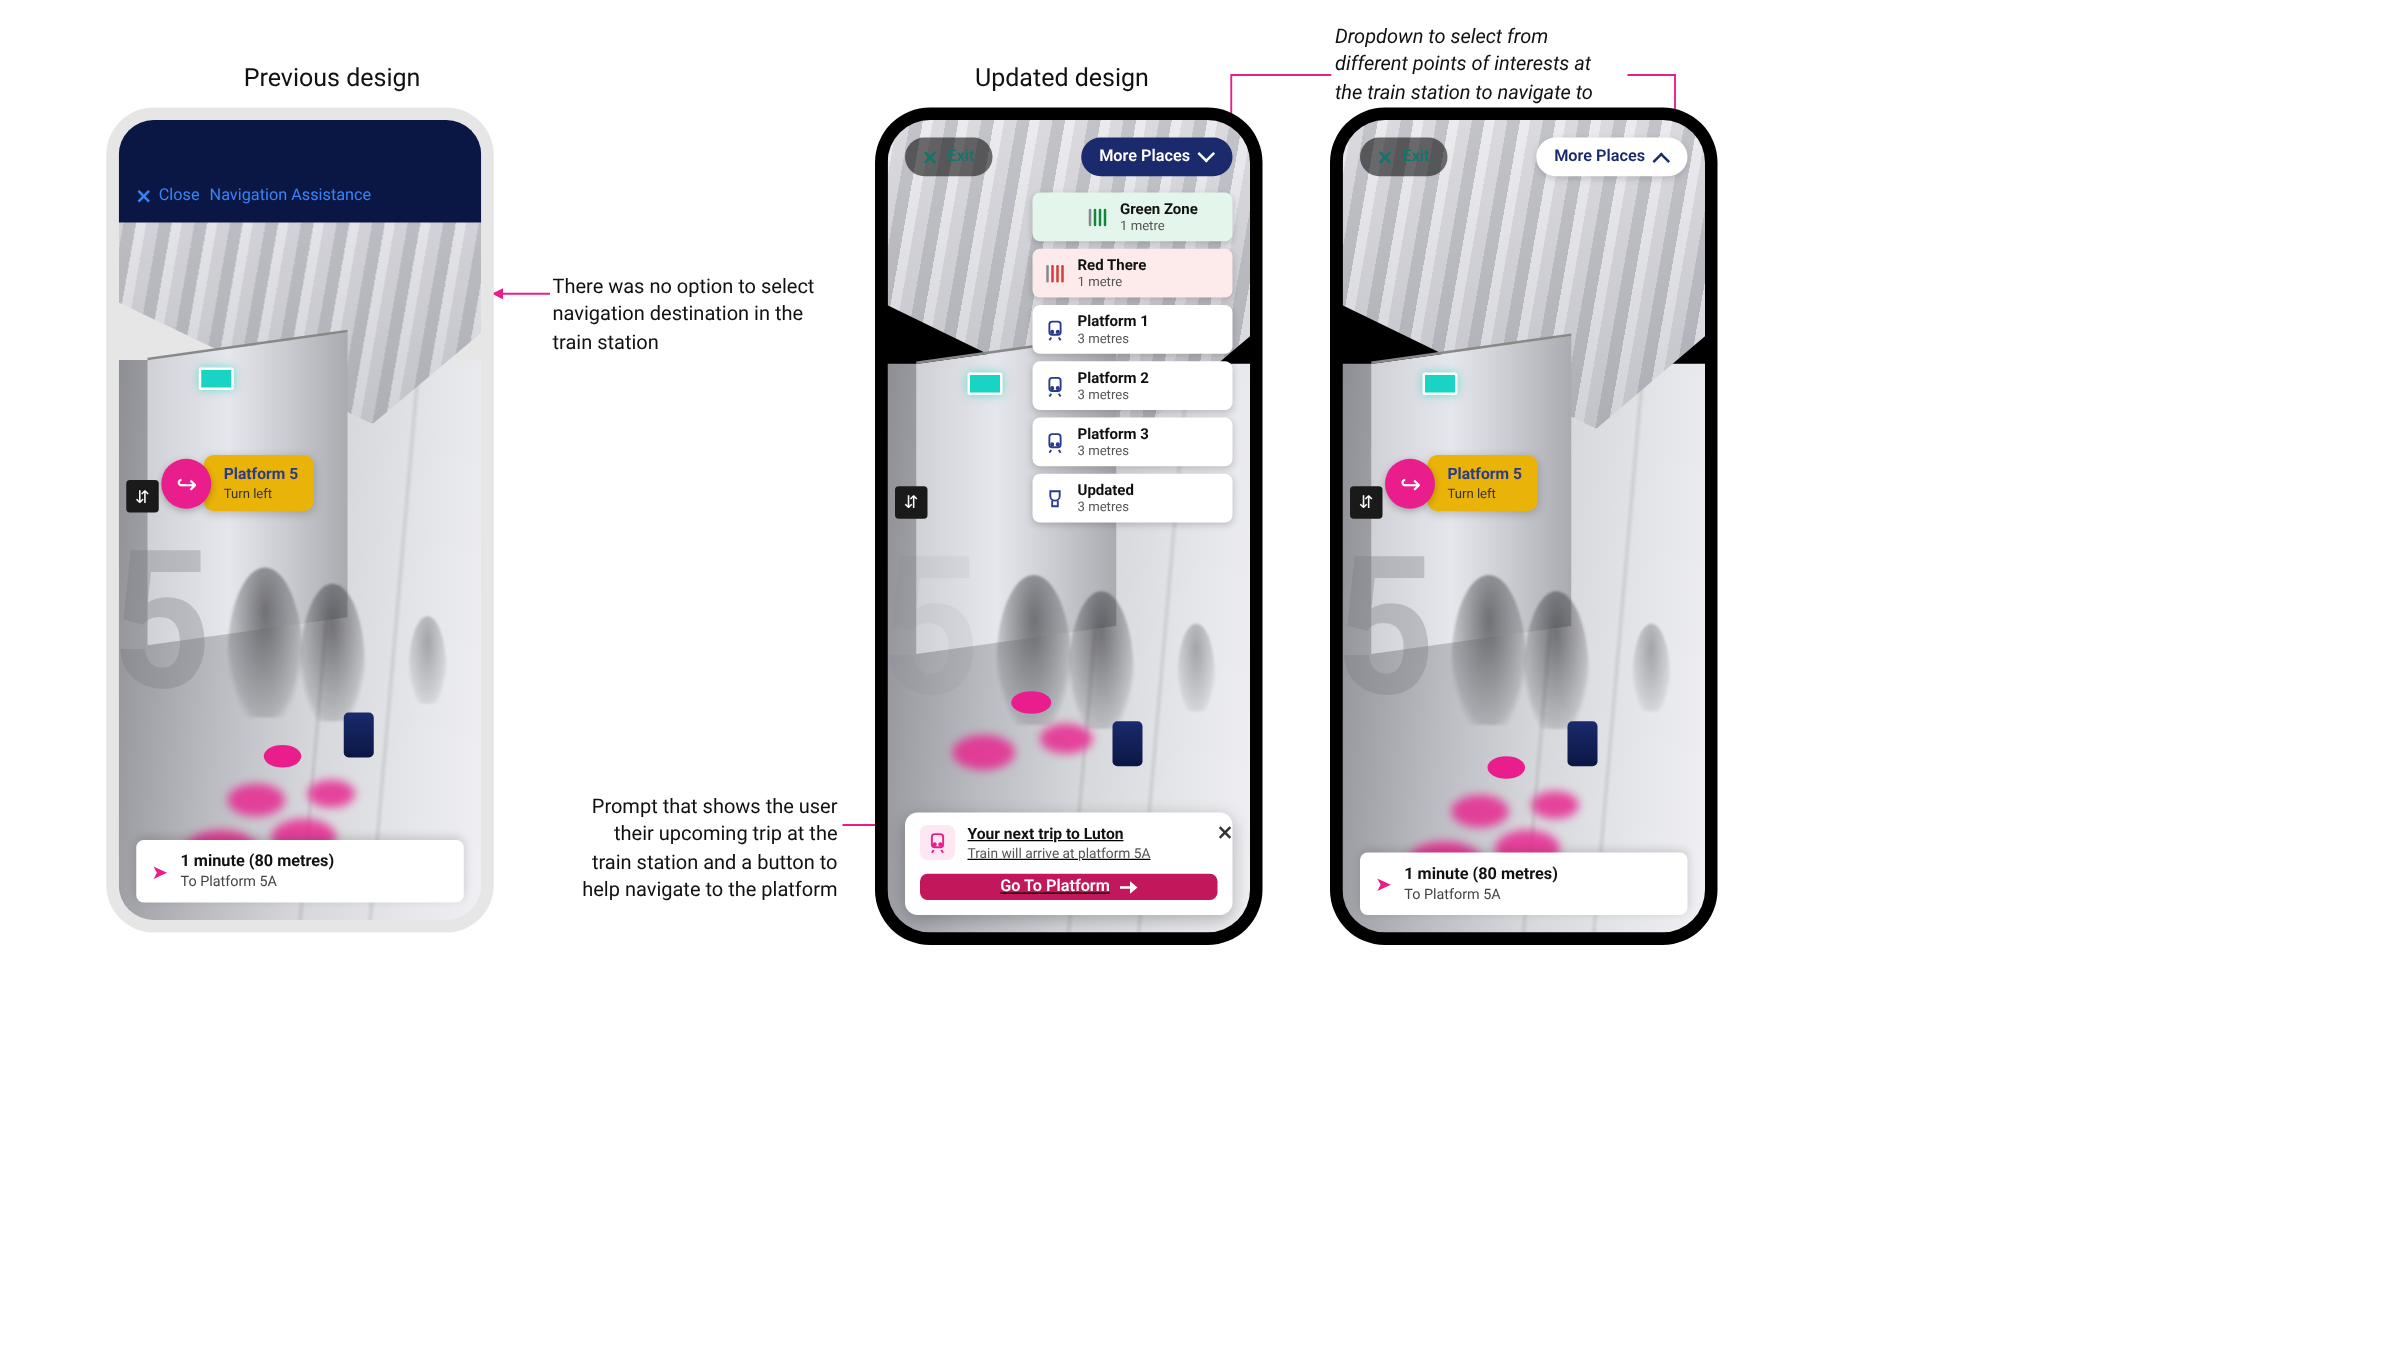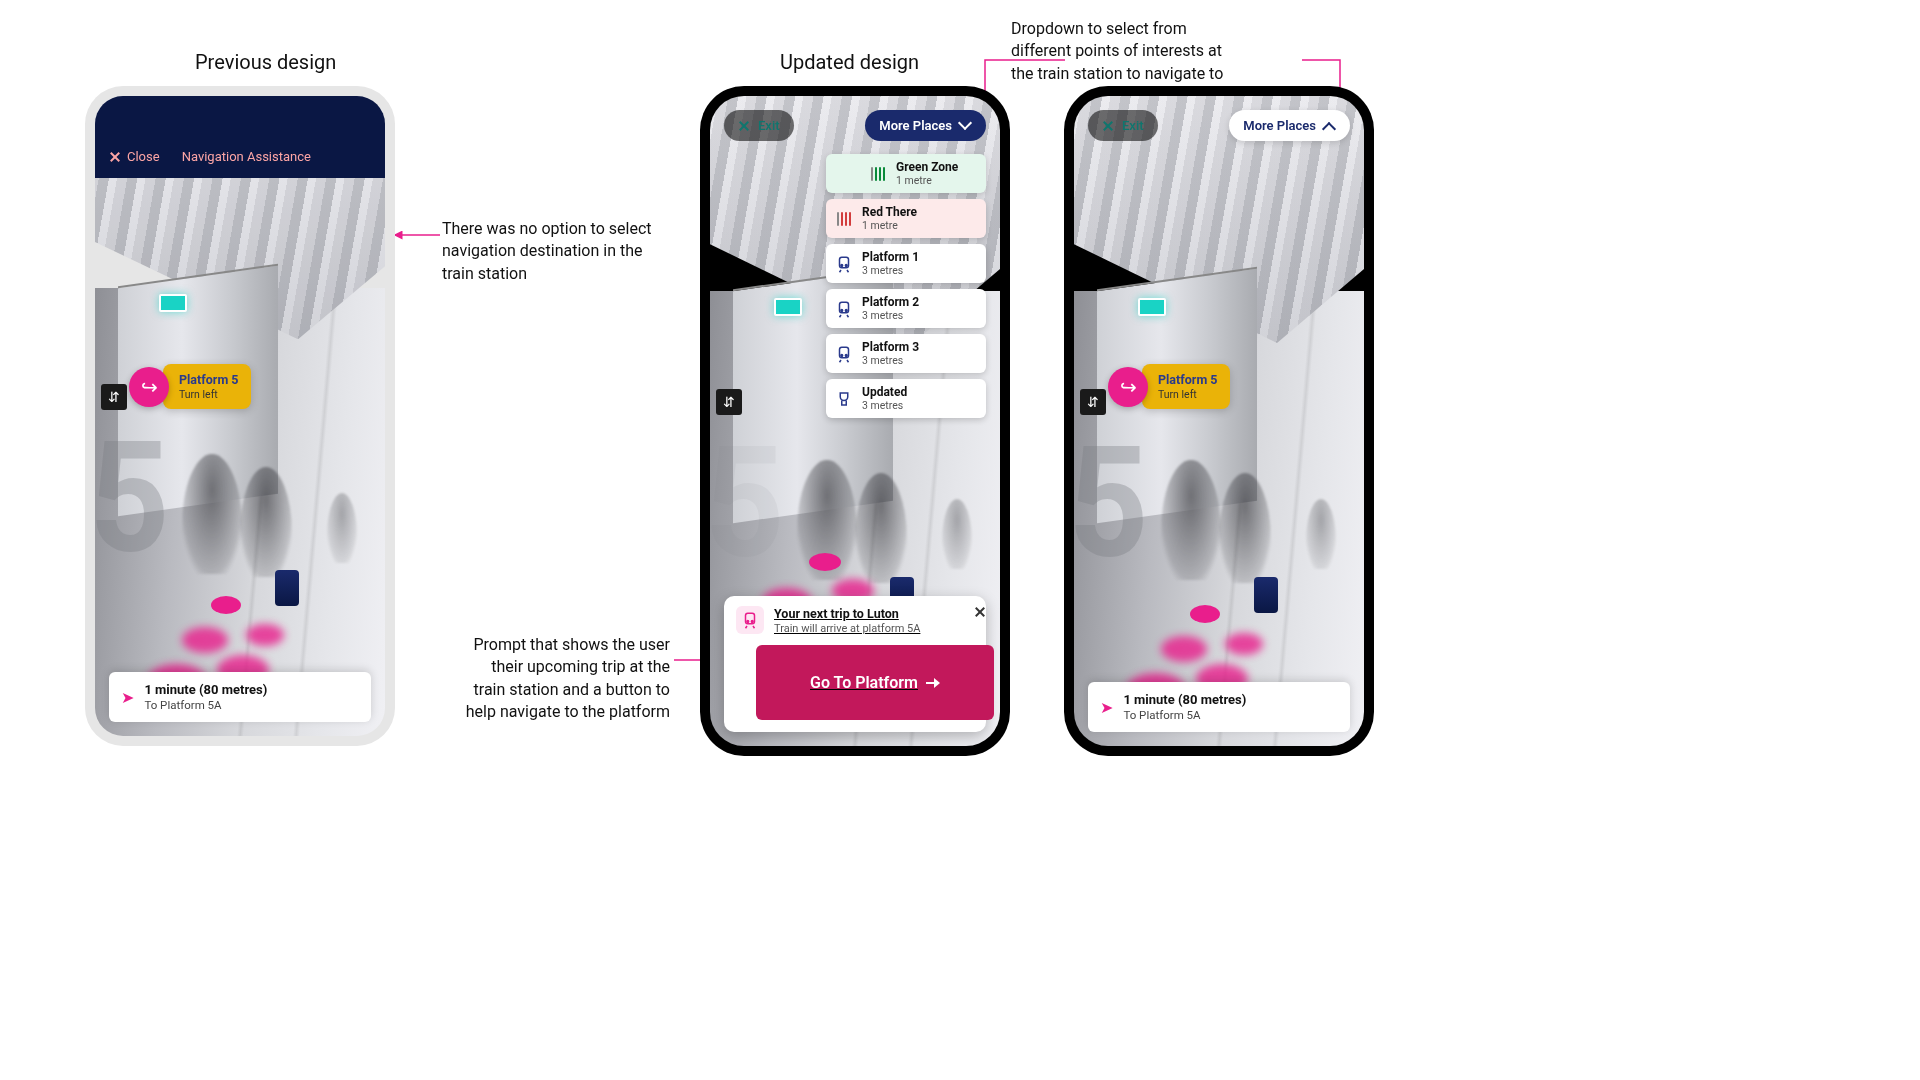--- a/index.html
+++ b/index.html
@@ -40,21 +40,21 @@
     transform:skewY(-8deg);border-top:2px solid #888;}
   .big5{position:absolute;left:-2%;top:50%;font-size:140px;font-weight:700;color:rgba(120,122,128,.35);transform:scaleY(1.1);}
   .exit-sign{position:absolute;left:22%;top:31%;width:28px;height:18px;background:#19d3c5;border:2px solid #fff;box-shadow:0 0 8px rgba(25,211,197,.6);border-radius:2px;}
   .lift-sign{position:absolute;left:2%;top:45%;width:26px;height:26px;background:#1a1a1a;border-radius:3px;display:flex;align-items:center;justify-content:center;color:#fff;font-size:14px;}
   .blur-person{position:absolute;border-radius:50% 50% 20% 20%/60% 60% 20% 20%;background:radial-gradient(ellipse at 50% 30%,rgba(30,30,35,.55),rgba(30,30,35,.15) 70%,transparent 80%);filter:blur(1px);}
   .suitcase{position:absolute;background:linear-gradient(#1a2a6c,#0a1744);border-radius:4px;}
   
   .dot{position:absolute;background:var(--pink);border-radius:50%;}
   .dot.blur{filter:blur(4px);opacity:.8;}
   
-  .old-header{position:absolute;top:0;left:0;right:0;height:82px;background:var(--navy);display:flex;align-items:flex-end;padding:0 14px 14px;gap:22px;color:#fca5a5;font-size:13px;}
+  .old-header{position:absolute;top:0;left:0;right:0;height:82px;background:var(--navy);display:flex;align-items:flex-end;padding:0 14px 14px;gap:8px;color:#3b82f6;font-size:13px;}
   .close-x{display:inline-flex;align-items:center;gap:6px;}
   .pill{position:absolute;top:14px;display:inline-flex;align-items:center;gap:8px;border-radius:20px;font-size:13px;font-weight:500;padding:8px 14px;}
   .pill.exit{left:14px;background:rgba(0,0,0,.55);color:#0f766e;}
   .pill.places-open{right:14px;background:var(--navy2);color:#fff;font-weight:600;}
   .pill.places-closed{right:14px;background:#fff;color:var(--navy2);font-weight:600;box-shadow:0 2px 6px rgba(0,0,0,.15);}
   .chev{width:12px;height:12px;}
   .chev::before{content:"";display:block;width:8px;height:8px;border-right:2px solid currentColor;border-bottom:2px solid currentColor;transform:rotate(45deg);margin-top:-2px;}
   .chev.up::before{transform:rotate(-135deg);margin-top:4px;}
   .xicon{width:12px;height:12px;position:relative;}
   .xicon::before,.xicon::after{content:"";position:absolute;left:5px;top:0;width:2px;height:12px;background:currentColor;}
@@ -81,36 +81,36 @@
   .place .s{font-size:10.5px;color:#555;}
   .gate{display:flex;gap:2px;}
   .gate span{width:2px;height:14px;border-radius:1px;}
   
   .trip-card{position:absolute;left:14px;right:14px;bottom:14px;background:#fff;border-radius:10px;padding:10px 12px 12px;box-shadow:0 4px 14px rgba(0,0,0,.25);text-decoration:underline;}
   .trip-head{display:flex;align-items:flex-start;gap:10px;position:relative;}
   .trip-ico{width:28px;height:28px;border-radius:6px;background:#fde7f3;display:flex;align-items:center;justify-content:center;color:var(--pink);flex:none;}
   .trip-text .t{font-size:12.5px;font-weight:700;color:#111;}
   .trip-text .s{font-size:11px;color:#555;margin-top:1px;}
   .trip-close{position:absolute;right:0;top:0;color:#333;}
-  .trip-btn{margin-top:10px;width:100%;background:var(--pink-dark);color:#fff;border:none;border-radius:6px;padding:28px;font-size:16px;font-weight:600;display:flex;align-items:center;justify-content:center;gap:8px;cursor:pointer;margin-left:20px;}
+  .trip-btn{margin-top:10px;width:100%;background:var(--pink-dark);color:#fff;border:none;border-radius:6px;padding:3px;font-size:13px;font-weight:600;display:flex;align-items:center;justify-content:center;gap:8px;cursor:pointer;}
   .arrow-r{display:inline-block;width:14px;height:10px;position:relative;}
   .arrow-r::before{content:"";position:absolute;left:0;top:4px;width:10px;height:2px;background:#fff;}
   .arrow-r::after{content:"";position:absolute;right:0;top:0;width:0;height:0;border-left:6px solid #fff;border-top:5px solid transparent;border-bottom:5px solid transparent;}
   
   .train-svg{width:18px;height:18px;}
 </style>
 </head>
 <body>
 
 <div class="heading" style="left:195px;top:50px;">Previous design</div>
 <div class="heading" style="left:780px;top:50px;text-align:right;">Updated design</div>
 
 <div class="annotation" style="left:442px;top:218px;">There was no option to select navigation destination in the train station</div>
 <div class="annotation right" style="left:460px;top:634px;width:210px;">Prompt that shows the user their upcoming trip at the train station and a button to help navigate to the platform</div>
-<div class="annotation" style="left:1011px;top:18px;width:230px;">Dropdown to select from different points of interests at the train station to navigate to</div>
+<div class="annotation" style="left:1068px;top:18px;width:230px;font-style:italic;">Dropdown to select from different points of interests at the train station to navigate to</div>
 
 <svg class="arrow" style="left:390px;top:225px;width:55px;height:20px;">
   <defs>
       <marker id="ah1" markerWidth="6" markerHeight="6" refX="5" refY="3" orient="auto">
         <path d="M0,0 L6,3 L0,6 Z" fill="#e91e8c"></path>
       </marker>
     </defs>
   <line x1="50" y1="10" x2="5" y2="10" stroke="#e91e8c" stroke-width="1.5" marker-end="url(#ah1)"></line>
 </svg>
 <svg class="arrow" style="left:672px;top:650px;width:55px;height:20px;">

